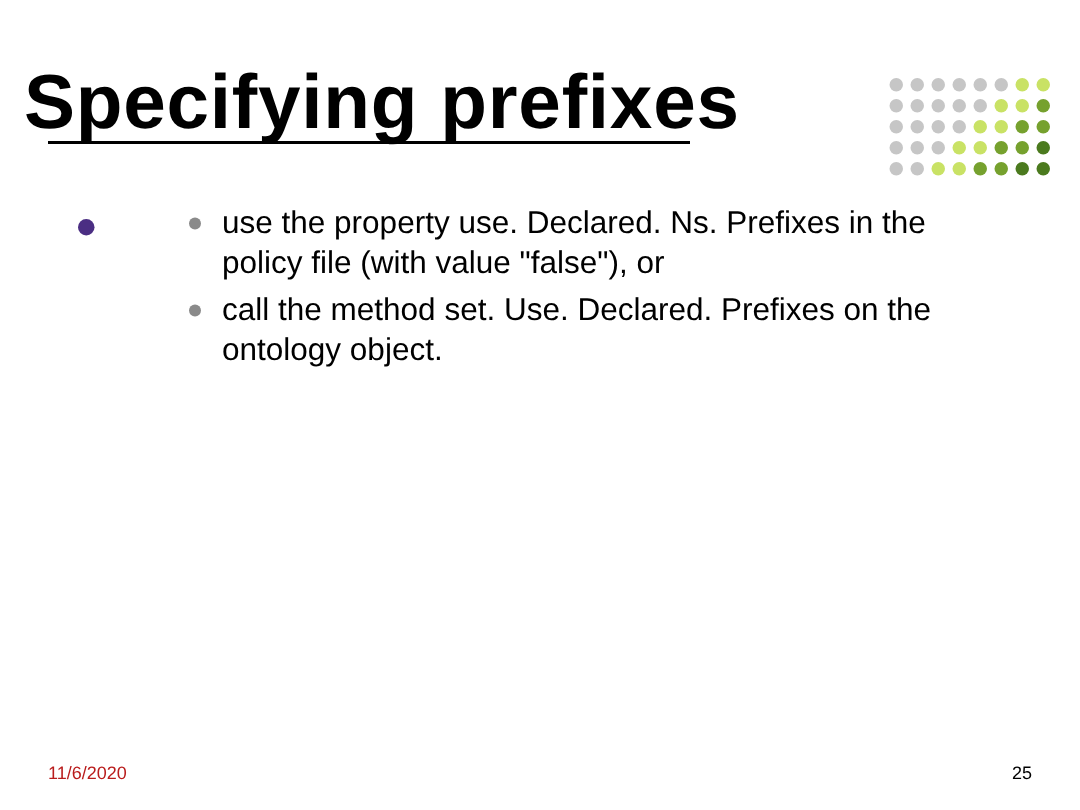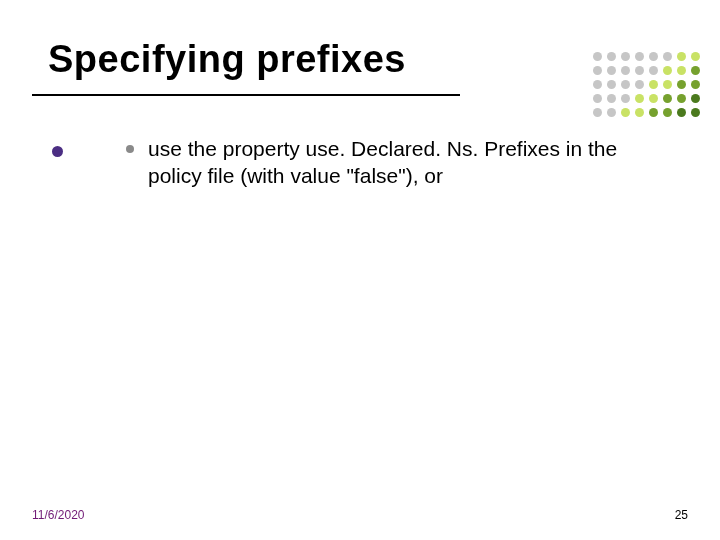--- a/index.html
+++ b/index.html
@@ -15,22 +15,22 @@
   }
   .slide {
     position: relative;
     width: 720px;
     height: 540px;
     box-sizing: border-box;
   }
   .title {
     position: absolute;
     top: 38px;
-    left: 48px;
-    font-size: 38px;
+    left: 16px;
+    font-size: 51px;
     font-weight: bold;
     color: #000;
     letter-spacing: 0.5px;
   }
   .title-underline {
     position: absolute;
     top: 94px;
     left: 32px;
     width: 428px;
     height: 2px;
@@ -99,21 +99,21 @@
     width: 8px;
     height: 8px;
     border-radius: 50%;
     background: #8a8a8a;
   }
   .footer-date {
     position: absolute;
     bottom: 18px;
     left: 32px;
     font-size: 12px;
-    color: #701a75;
+    color: #b91c1c;
   }
   .footer-page {
     position: absolute;
     bottom: 18px;
     right: 32px;
     font-size: 12px;
     color: #000;
   }
 </style>
 </head>
@@ -167,20 +167,23 @@
       <span style="background: rgb(75, 122, 30);"></span>
     </div>
 
   <div class="body">
     <ul class="level1">
       <li>
         <ul class="level2">
           <li>
             <span>use the property use. Declared. Ns. Prefixes in the policy file (with value "false"), or</span>
           </li>
+          <li>
+            <span>call the method set. Use. Declared. Prefixes on the ontology object.</span>
+          </li>
         </ul>
       </li>
     </ul>
   </div>
 
   <div class="footer-date">11/6/2020</div>
   <div class="footer-page">25</div>
 </div>
 
 </body></html>

